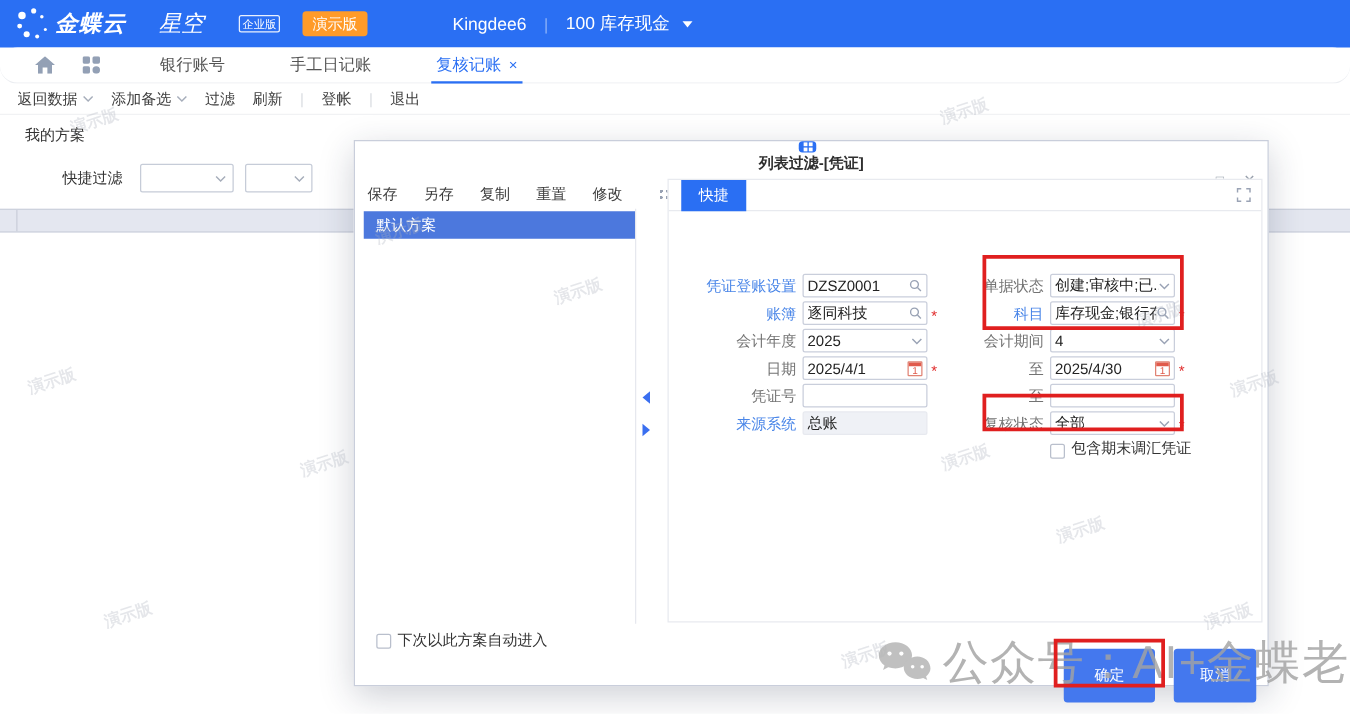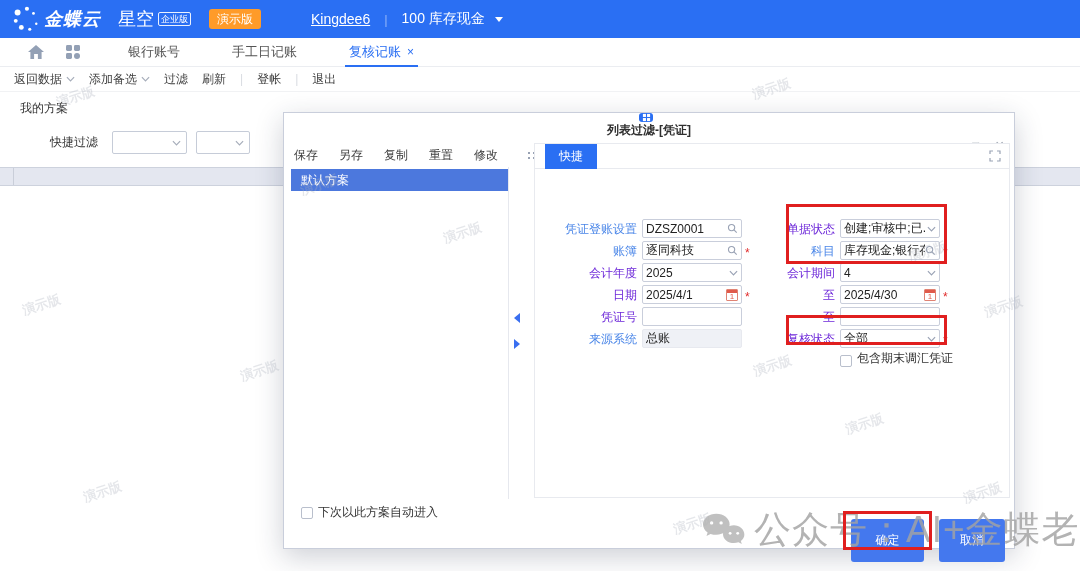--- a/index.html
+++ b/index.html
@@ -5,35 +5,35 @@
   * { margin:0; padding:0; box-sizing:border-box; }
   html,body { width:1080px; height:571px; }
   body {
     position:relative; overflow:hidden; background:#fff; color:#333;
     font-family:"Liberation Sans","DejaVu Sans",sans-serif; font-size:12px;
   }
   
   .appbar { position:absolute; left:0; top:0; width:1080px; height:38px;
     background:#2a6ff3; display:flex; align-items:center; color:#fff; z-index:5;}
   .logo-dots { margin-left:12px; width:28px; height:28px; }
-  .brand { display:flex; align-items:flex-start; margin-left:4px; }
+  .brand { display:flex; align-items:flex-start; margin-left:4px;gap:24px; }
   .brand-main { font-size:18px; font-weight:bold; font-style:italic; letter-spacing:1px;}
-  .brand-sub  { font-size:18px; font-weight:300; margin-left:17px;}
+  .brand-sub  { font-size:18px; font-style:italic; font-weight:300; margin-left:2px;}
   .brand-edition { font-size:9px; border:1px solid rgba(255,255,255,.9); border-radius:2px;
     padding:0 2px; margin-left:4px; line-height:12px; align-self:center;}
   .demo-badge { margin-left:18px; background:#ff9b29; color:#fff; border-radius:3px;
     height:20px; line-height:20px; padding:0 8px; font-size:12px; cursor:pointer;}
-  .app-product { margin-left:50px; font-size:14px;text-decoration:underline; }
+  .app-product { margin-left:68px; font-size:14px; }
   .app-sep { margin:0 14px; color:rgba(255,255,255,.45); font-size:13px;}
   .app-org { font-size:14px; }
   .caret-down { width:0; height:0; border-left:4px solid transparent; border-right:4px solid transparent;
     border-top:5px solid #fff; margin-left:10px; }
   
   .tabbar { position:absolute; left:0; top:38px; width:1080px; height:29px; background:#fff;
-    border-bottom:1px solid #ebedf1; display:flex; align-items:center; z-index:5;}
+    border-bottom:1px solid #ebedf1; display:flex; align-items:center; z-index:5;border-radius:14px;}
   .tab-homeicon { margin-left:28px; cursor:pointer; display:flex;}
   .tab-gridicon { margin-left:22px; cursor:pointer; display:flex;}
   .tab-item { margin-left:44px; font-size:13px; color:#555; height:29px; line-height:27px;
     cursor:pointer; position:relative; padding:0 4px;}
   .tab-item.active { color:#2a6ff3; border-bottom:2px solid #2a6ff3; }
   .tab-close { color:#2a6ff3; margin-left:6px; font-size:12px; cursor:pointer;}
   
   .menubar { position:absolute; left:0; top:67px; width:1080px; height:25px; background:#fff;
     border-bottom:1px solid #f1f2f4; display:flex; align-items:center; color:#3d3d3d; z-index:5;}
   .menu-item { margin-left:14px; cursor:pointer; display:flex; align-items:center;}
@@ -89,21 +89,21 @@
     border:1px solid #e8eaef; background:#fff;}
   .rp-tabstrip { position:absolute; left:0; top:0; right:0; height:25px; border-bottom:1px solid #e8eaef;
     display:flex; align-items:center;}
   .rp-tab { margin-left:10px; background:#2a6ff3; color:#fff; height:25px; line-height:25px;
     padding:0 14px; cursor:pointer;}
   .rp-expand { margin-left:auto; margin-right:8px; cursor:pointer; display:flex;}
   
   .frow { position:absolute; height:20px; display:flex; align-items:flex-end;}
   .frow.lcol { left:0; width:230px;}
   .frow.rcol { left:205px; width:260px;}
-  .flabel { flex:0 0 107px; text-align:right; color:#6d28d9; padding-right:5px; white-space:nowrap;}
+  .flabel { flex:0 0 107px; text-align:right; color:#737373; padding-right:5px; white-space:nowrap;}
   .rcol .flabel { flex:0 0 100px;}
   .flabel.link { color:#4a86e8; cursor:pointer;}
   .fld { width:100px; height:19px; border:1px solid #c9cedb; border-radius:2px; background:#fff;
     display:flex; align-items:center; padding:0 3px; cursor:text; overflow:hidden;}
   .fld .fval { flex:1; white-space:nowrap; overflow:hidden; font-size:12px; color:#222;}
   .fld .ficon { flex:0 0 auto; display:flex; cursor:pointer;}
   .fld.readonly { background:#eff1f6; border-color:#e7e9ef; cursor:default;}
   .req { color:#e02b2b; margin-left:3px; font-size:12px;}
   .cal { width:12px; height:12px; border:1px solid #de6p52; position:relative; display:inline-block;
     border:1px solid #e08374; background:#fff; border-radius:1px;}

